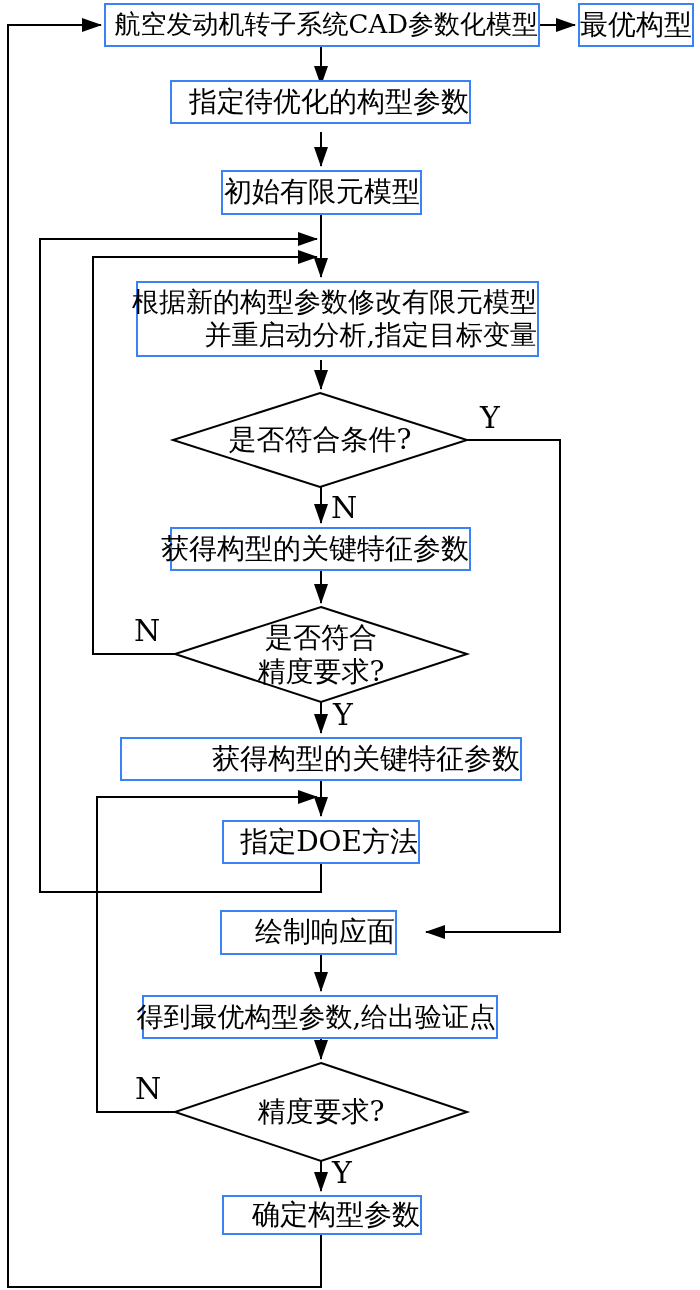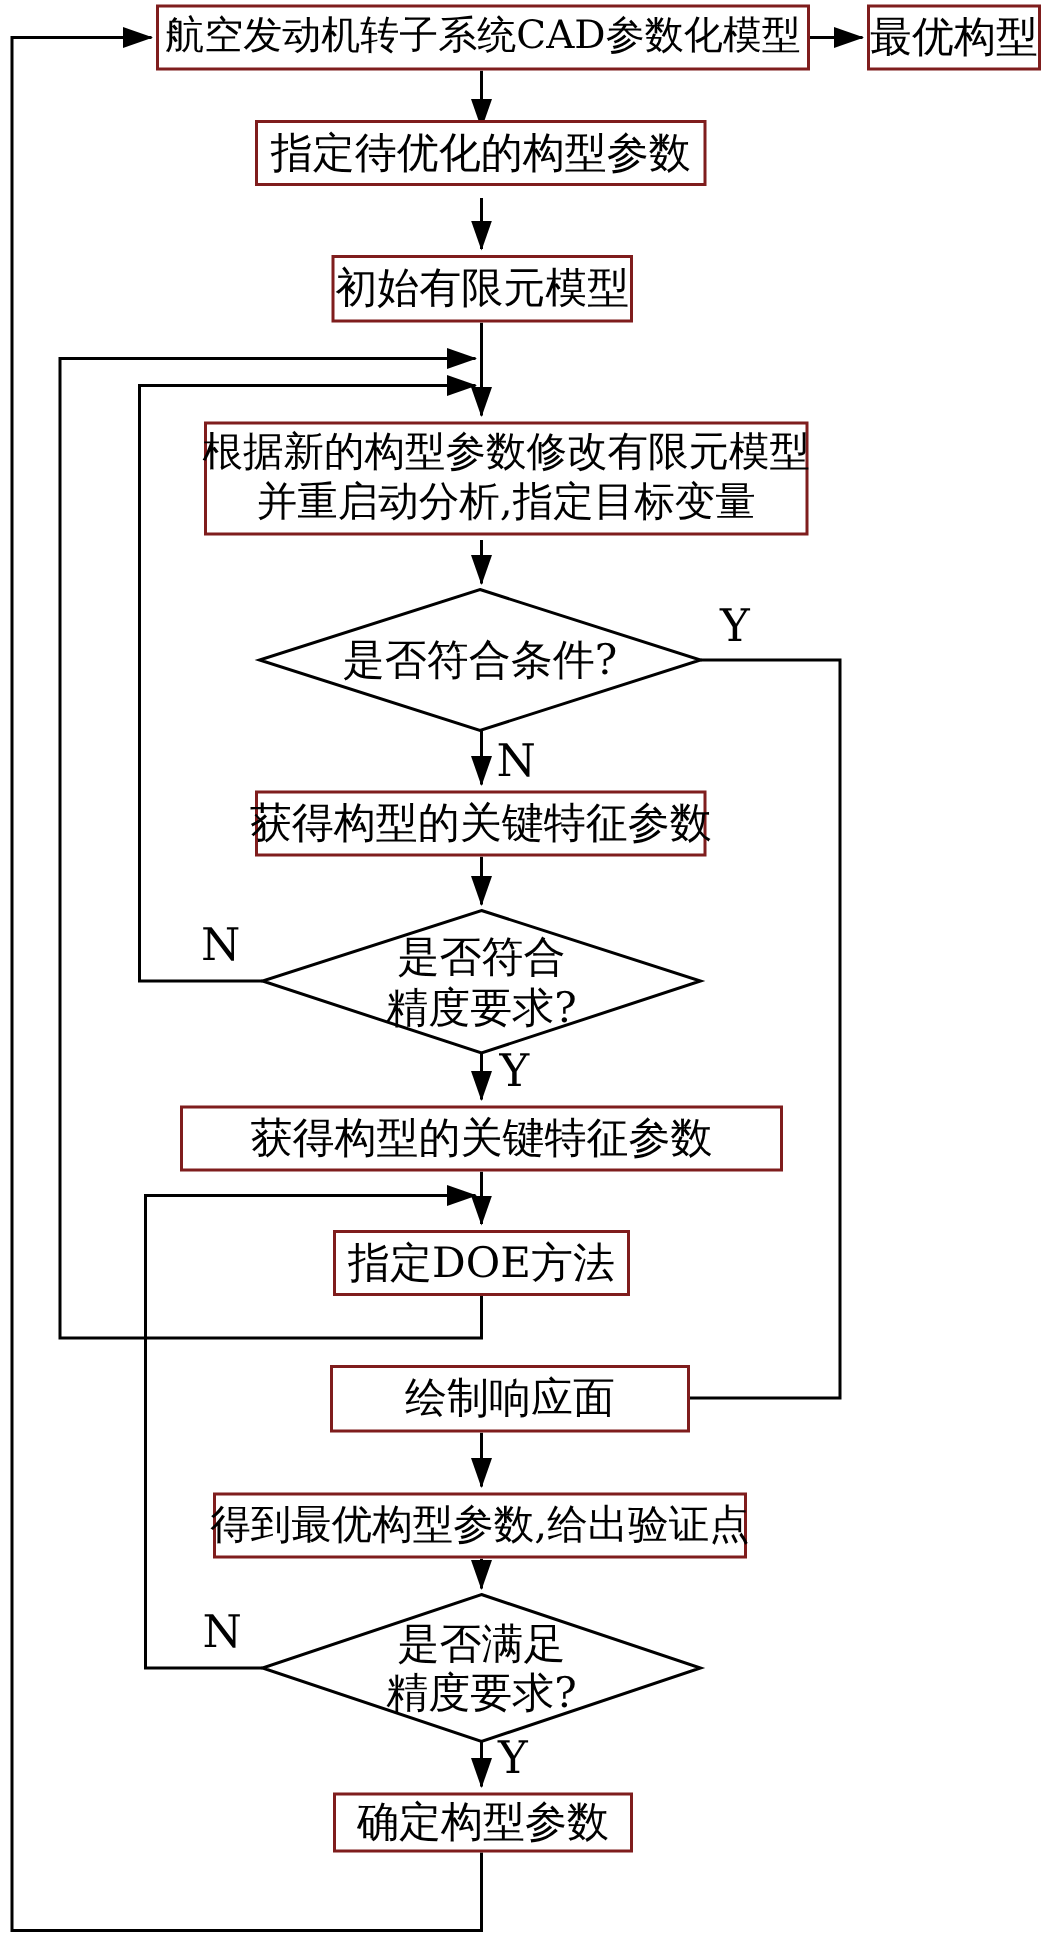--- a/index.html
+++ b/index.html
@@ -2,22 +2,22 @@
 <html><head>
 <meta charset="utf-8">
 <style>
   html,body{margin:0;padding:0;background:#ffffff;}
   #canvas{
     position:relative;width:700px;height:1290px;background:#ffffff;overflow:hidden;
     font-family:"DejaVu Serif","Liberation Serif",serif;color:#000;
   }
   #wires{position:absolute;left:0;top:0;width:700px;height:1290px;}
   .box{
-    position:absolute;box-sizing:border-box;border:2px solid #7f1d1d;background:#fff;
-    display:flex;flex-direction:column;align-items:center;justify-content:center;
+    position:absolute;box-sizing:border-box;border:2px solid #3b82f6;background:#fff;
+    display:flex;flex-direction:column;align-items:flex-end;justify-content:center;
     text-align:center;font-size:28px;line-height:1.22;white-space:nowrap;
   }
   .dtext{
     position:absolute;display:flex;flex-direction:column;align-items:center;justify-content:center;
     text-align:center;font-size:28px;line-height:1.18;white-space:nowrap;background:transparent;
   }
   .blabel{position:absolute;font-size:30px;background:transparent;}
 </style>
 </head>
 <body>
@@ -85,21 +85,21 @@
   </div>
 
   <div class="box" style="left:120px;top:737px;width:402px;height:44px;">
     <span>获得构型的关键特征参数</span>
   </div>
 
   <div class="box" style="left:222px;top:820px;width:198px;height:44px;">
     <span>指定DOE方法</span>
   </div>
 
-  <div class="box" style="left:220px;top:910px;width:240px;height:45px;">
+  <div class="box" style="left:220px;top:910px;width:177px;height:45px;">
     <span>绘制响应面</span>
   </div>
 
   <div class="box" style="left:142px;top:995px;width:356px;height:44px;font-size:27px;">
     <span>得到最优构型参数,给出验证点</span>
   </div>
 
   <div class="box" style="left:222px;top:1195px;width:200px;height:40px;">
     <span>确定构型参数</span>
   </div>
@@ -108,21 +108,20 @@
   <div class="dtext" style="left:173px;top:393px;width:294px;height:94px;">
     <span>是否符合条件?</span>
   </div>
 
   <div class="dtext" style="left:175px;top:607px;width:292px;height:95px;">
     <span>是否符合</span>
     <span>精度要求?</span>
   </div>
 
   <div class="dtext" style="left:175px;top:1063px;width:292px;height:98px;">
-    <span>是否满足</span>
     <span>精度要求?</span>
   </div>
 
   <div class="blabel" style="left:480px;top:400px;">Y</div>
   <div class="blabel" style="left:331px;top:490px;">N</div>
 
   <div class="blabel" style="left:134px;top:613px;">N</div>
   <div class="blabel" style="left:333px;top:697px;">Y</div>
 
   <div class="blabel" style="left:135px;top:1071px;">N</div>

